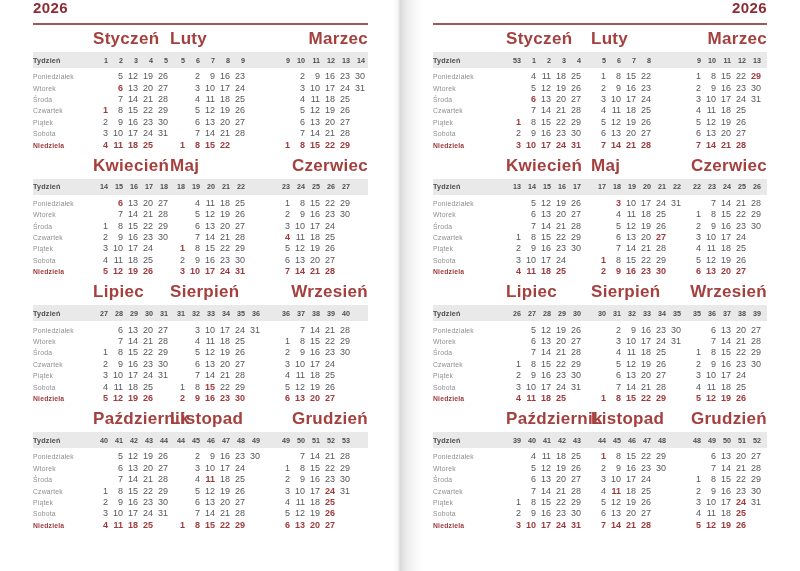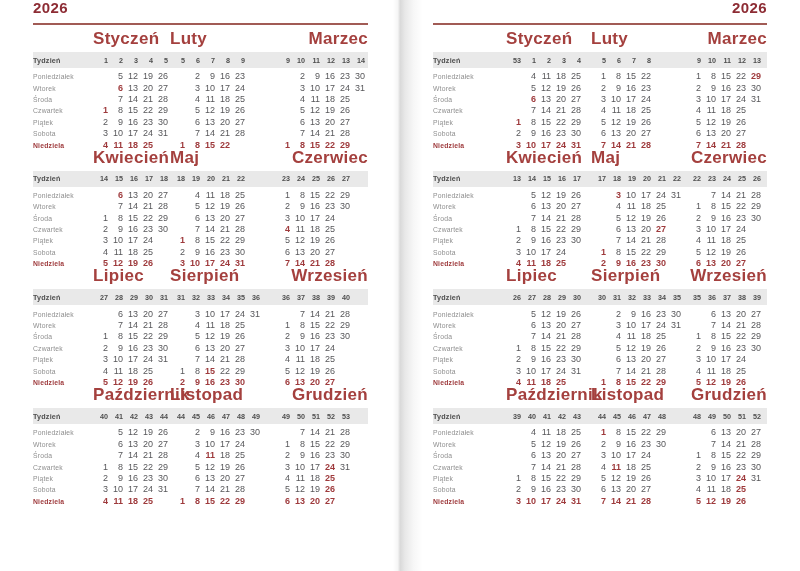--- a/index.html
+++ b/index.html
@@ -15,21 +15,21 @@
   }
   .page{position:absolute;top:0;height:571px;}
   .page-left{left:33px;width:335px;--lw:60px;--s1:77px;--s2:105px;}
   .page-right{left:433px;width:334px;--lw:73px;--s1:85px;--s2:95px;}
 
   .year{font-size:15px;font-weight:bold;color:#8d2c34;letter-spacing:.4px;line-height:15px;}
   .page-right .year{text-align:right;}
   .rule{height:2px;background:#a15b55;margin-top:8px;}
 
   .mrow{margin-top:7px;}
-  .mrow + .mrow{margin-top:0;}
+  .mrow + .mrow{margin-top:8px;}
   .titles{display:flex;height:15px;margin-bottom:5px;}
   .titles .spacer{width:var(--lw);}
   .title{color:#a4403e;font-size:17px;font-weight:bold;letter-spacing:.3px;line-height:14px;}
   .title.t1{width:var(--s1);}
   .title.t2{width:var(--s2);}
   .title.t3{flex:1;text-align:right;}
 
   .trow{display:flex;align-items:center;height:11.4px;}
   .trow.head{background:#e9e9e9;height:16px;margin-bottom:3px;}
   .dlabel{width:var(--lw);font-size:6.8px;color:#8f8f8f;letter-spacing:.2px;}

